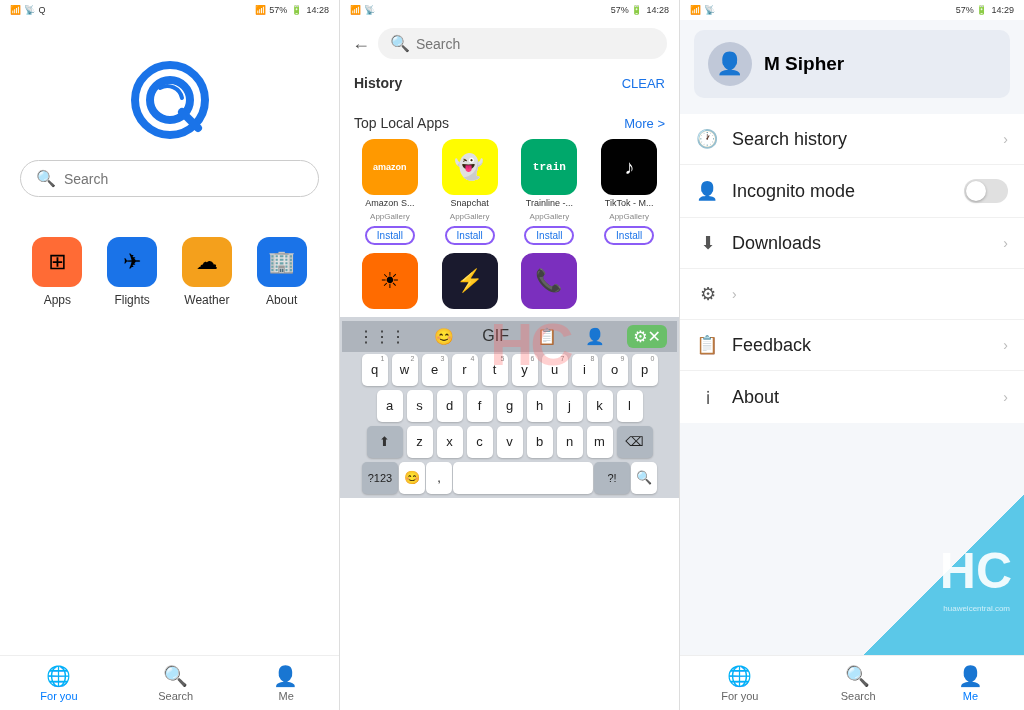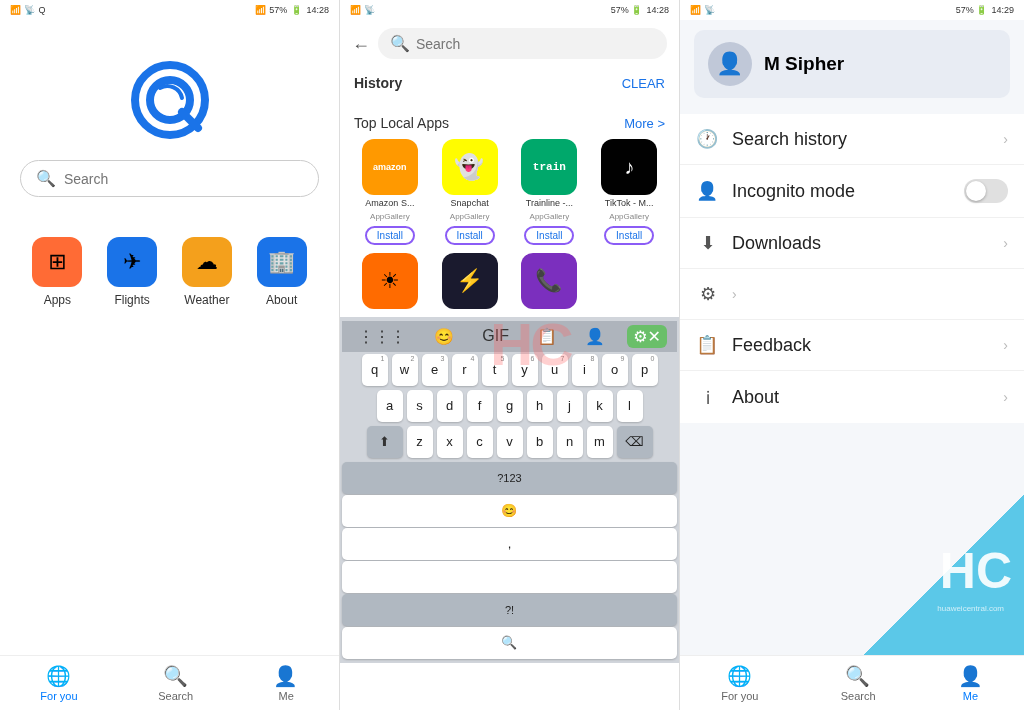--- a/index.html
+++ b/index.html
@@ -260,23 +260,22 @@
       cursor: pointer;
       position: relative;
     }
     .kb-key .num { position: absolute; top: 1px; right: 3px; font-size: 7px; color: #888; }
     .kb-key.shift { min-width: 36px; background: #b0b8c1; color: #333; }
     .kb-key.backspace { min-width: 36px; background: #b0b8c1; }
     .kb-key.space { min-width: 140px; background: #fff; }
     .kb-key.num-sym { min-width: 36px; background: #b0b8c1; font-size: 11px; }
     .kb-bottom-row {
       display: flex;
-      justify-content: flex-start;
+      justify-content: center;
       gap: 1px;
-      flex-direction: column;
     }
 
     
     #panel3 {
       flex: 1;
       background: #f5f7fa;
     }
     .p3-status { background: #fff; }
     .user-card {
       background: #e8ecf3;
@@ -626,21 +625,21 @@
 
       <div class="menu-item">
         <span class="menu-icon">ℹ</span>
         <span class="menu-label">About</span>
         <span class="menu-chevron">›</span>
       </div>
     </div>
 
     <div class="blue-diagonal"></div>
     <div class="hc-blue">HC</div>
-    <div style="position:absolute;bottom:42px;right:20px;font-size:8px;color:rgba(255,255,255,0.7);z-index:6;">huaweicentral.com</div>
+    <div style="position:absolute;bottom:42px;right:14px;font-size:8px;color:rgba(255,255,255,0.7);z-index:6;">huaweicentral.com</div>
 
   </div>
 
   <div class="bottom-nav" style="position:relative;z-index:10;background:#fff;">
     <div class="nav-item">
       <span class="nav-icon">🌐</span>
       <span>For you</span>
     </div>
     <div class="nav-item">
       <span class="nav-icon">🔍</span>

